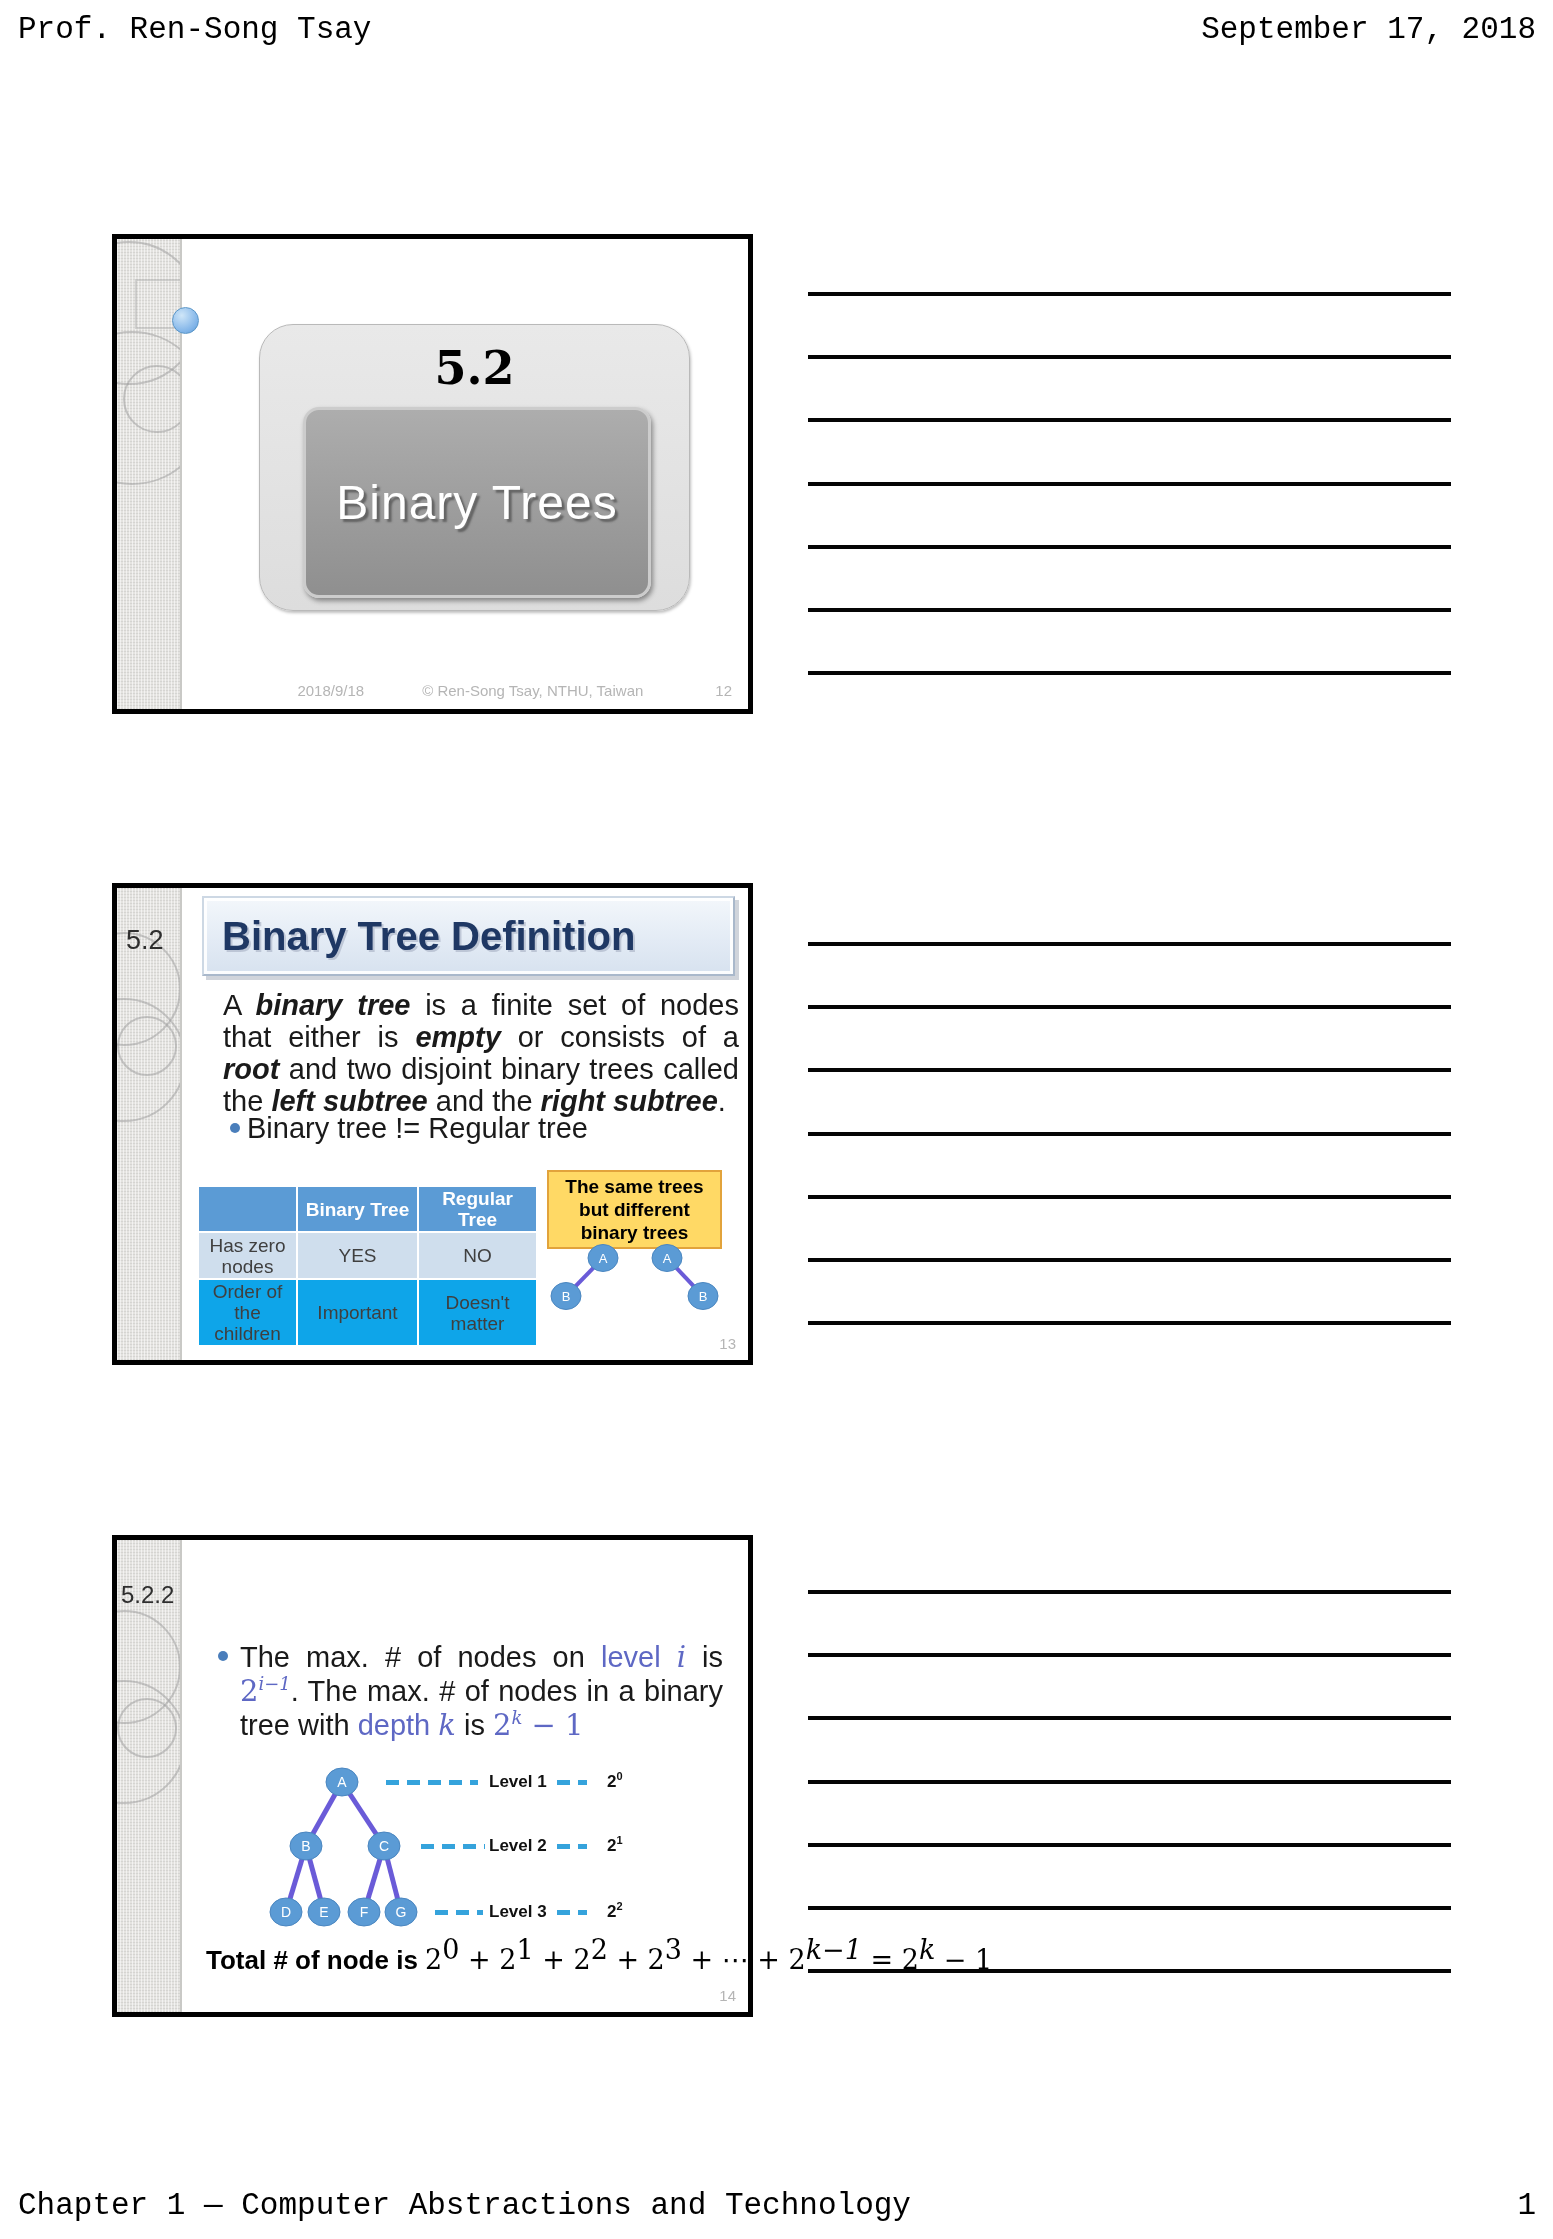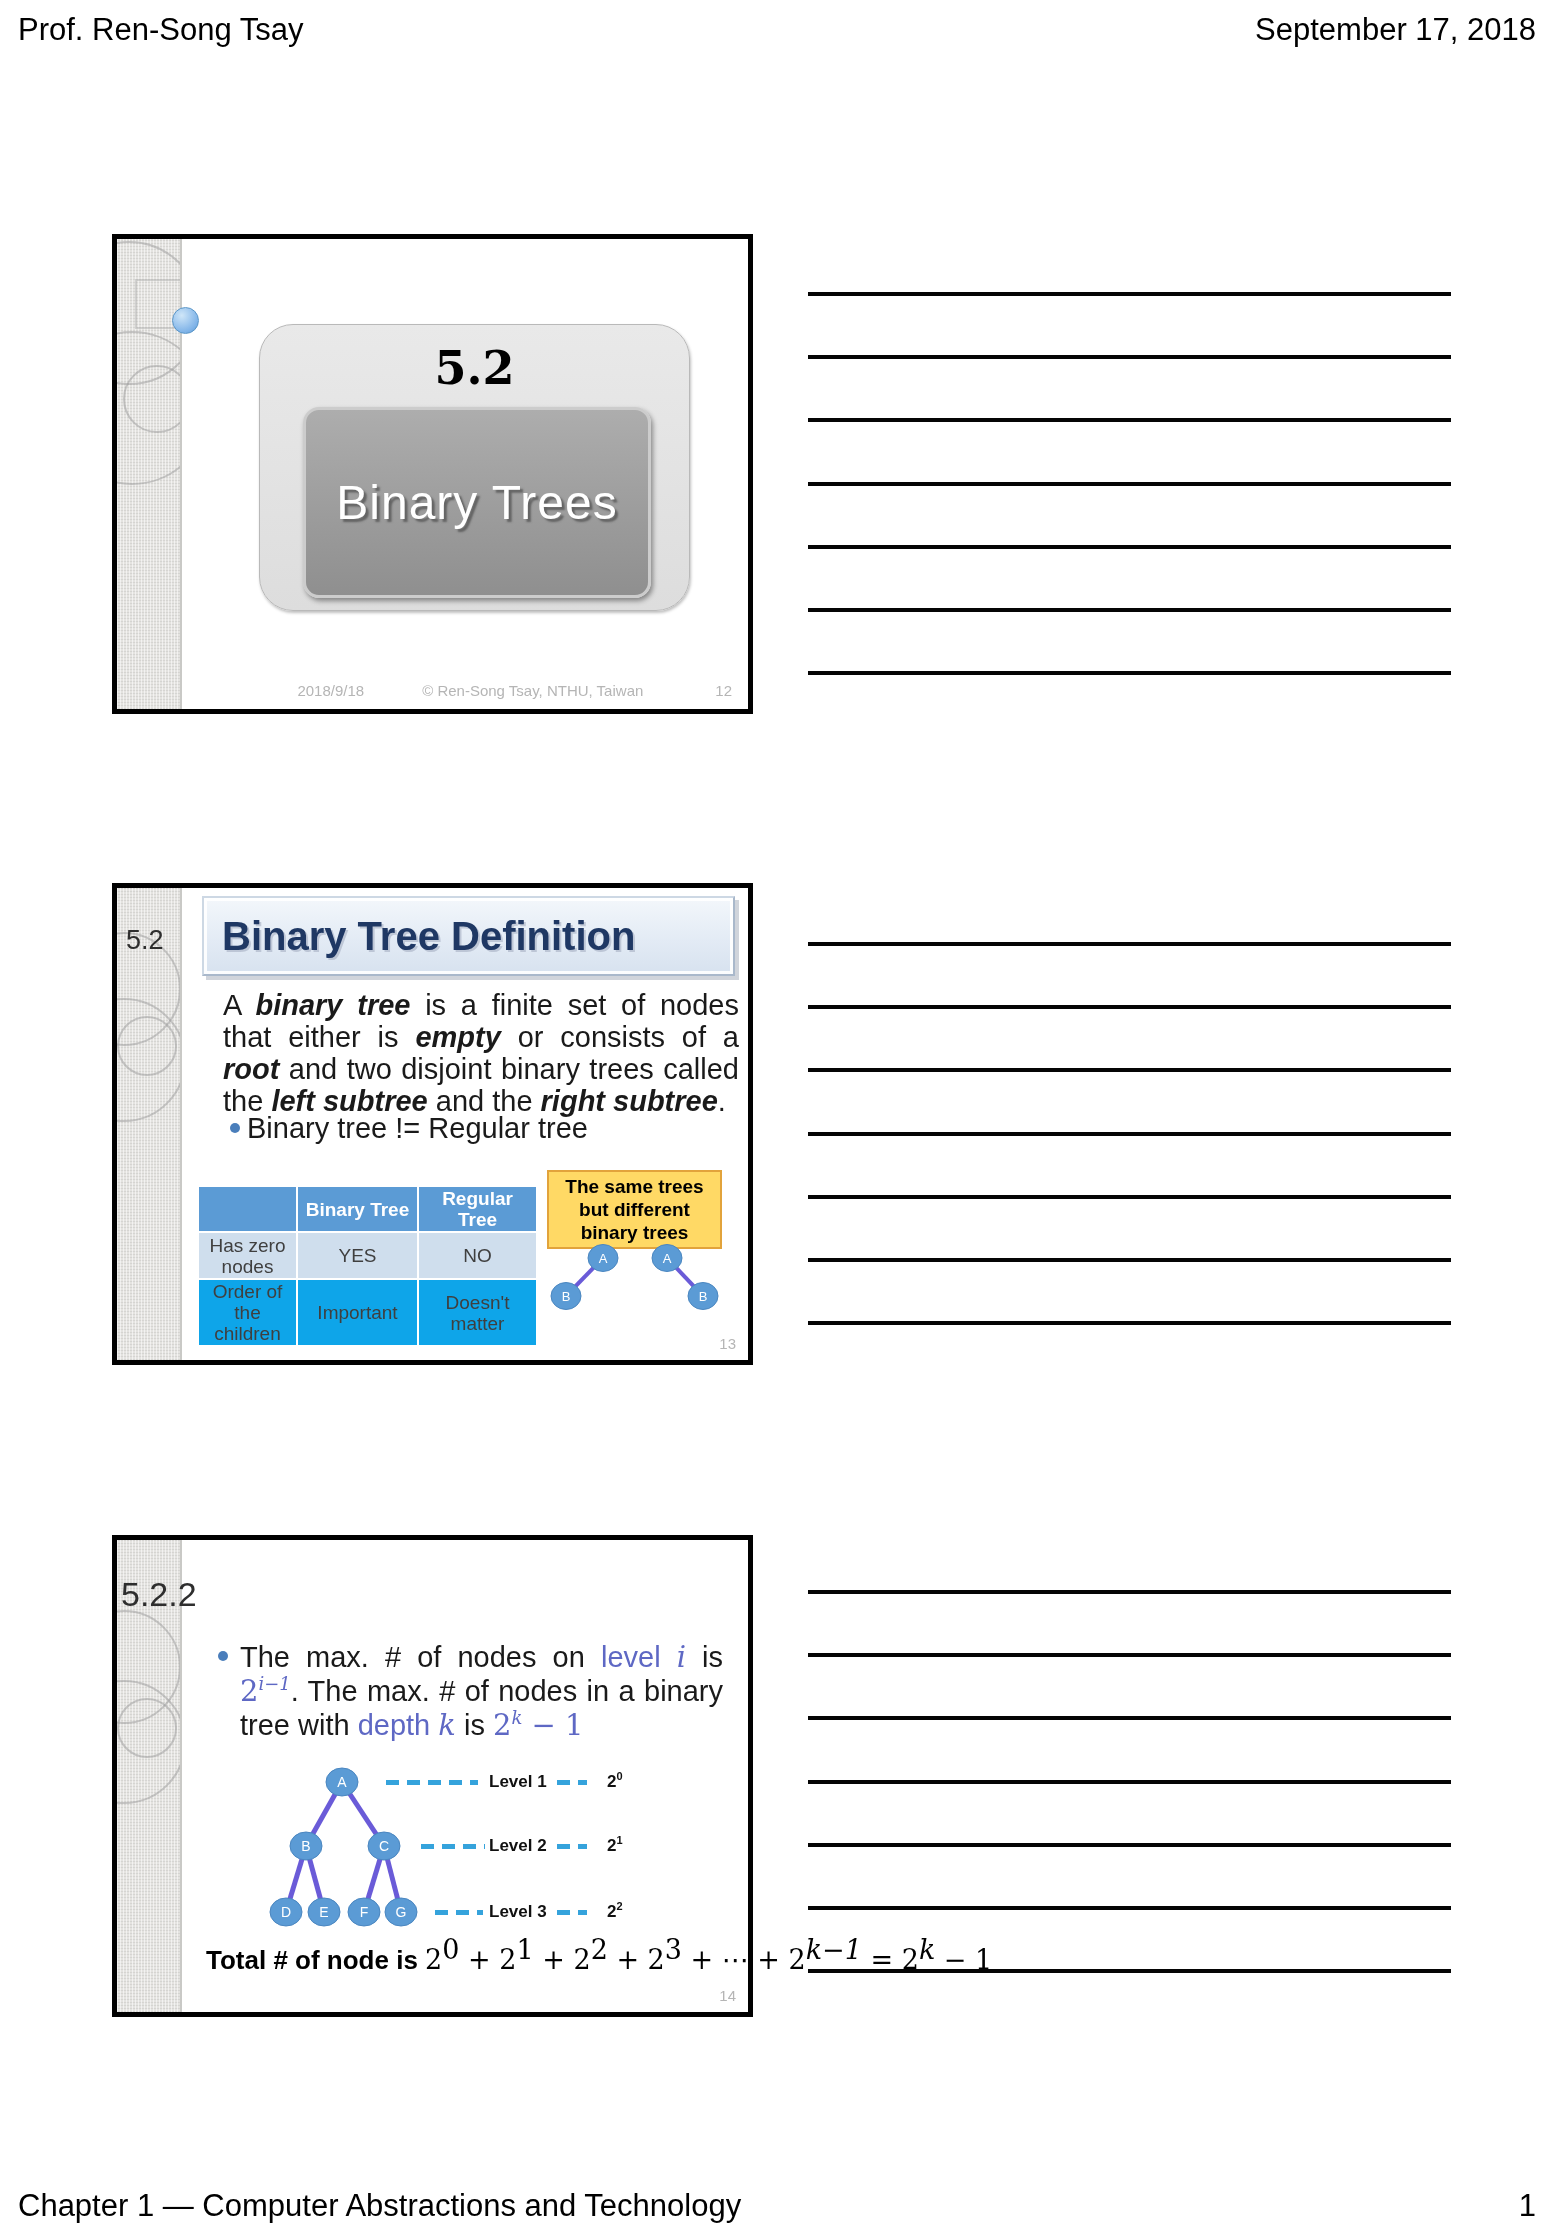--- a/index.html
+++ b/index.html
@@ -1,20 +1,20 @@
 <!DOCTYPE html>
 <html><head>
 <meta charset="utf-8">
 <style>
   html,body{margin:0;padding:0;background:#fff;}
   .page{position:relative;width:1553px;height:2239px;background:#ffffff;overflow:hidden;
         font-family:"Liberation Sans",sans-serif;color:#1a1a1a;}
   
   .page-header,.page-footer{position:absolute;left:18px;right:17px;display:flex;
-        justify-content:space-between;font-family:Liberation Sans, sans-serif;font-size:31px;color:#000;}
+        justify-content:space-between;font-family:Liberation Mono, monospace;font-size:31px;color:#000;}
   .page-header{top:12px;}
   .page-footer{top:2188px;}
   
   .note-line{position:absolute;left:808px;width:643px;height:4px;background:#050505;}
   
   .slide{position:absolute;left:112px;width:641px;height:482px;background:#fff;
          border:5px solid #000;box-sizing:border-box;}
   .slide1{top:234px;height:480px;}
   .slide2{top:883px;}
   .slide3{top:1535px;}
@@ -181,21 +181,21 @@
 
     <div class="pagenum">13</div>
   </section>
 
   <section class="slide slide3">
     <div class="strip">
       <div class="circ" style="left:-50px;top:70px;width:110px;height:110px;"></div>
       <div class="circ" style="left:-55px;top:140px;width:120px;height:120px;"></div>
       <div class="circ" style="left:0px;top:158px;width:56px;height:56px;"></div>
     </div>
-    <div class="side-label" style="left:4px;top:35px;font-size:34px;">5.2.2</div>
+    <div class="side-label" style="left:4px;top:41px;font-size:24px;">5.2.2</div>
 
     <div class="bullet-line">
       <span class="bdot"></span>
       <span class="btext"><span>The max. # of nodes on </span><span class="seg-acc">level </span><span class="seg-acc seg-i seg-serif">i</span><span> is </span><span class="seg-acc seg-serif">2</span><sup class="seg-acc seg-i seg-serif">i−1</sup><span>. The max. # of nodes in a binary tree with </span><span class="seg-acc">depth </span><span class="seg-acc seg-i seg-serif">k</span><span> is </span><span class="seg-acc seg-serif">2</span><sup class="seg-acc seg-i seg-serif">k</sup><span class="seg-acc seg-serif"> − 1</span></span>
     </div>
 
     <svg class="big-tree" width="160" height="168" viewBox="0 0 160 168">
       <line class="tree-edge" x1="74" y1="18" x2="38" y2="82" stroke-width="5"></line>
       <line class="tree-edge" x1="74" y1="18" x2="116" y2="82" stroke-width="5"></line>
       <line class="tree-edge" x1="38" y1="82" x2="18" y2="148" stroke-width="5"></line>

